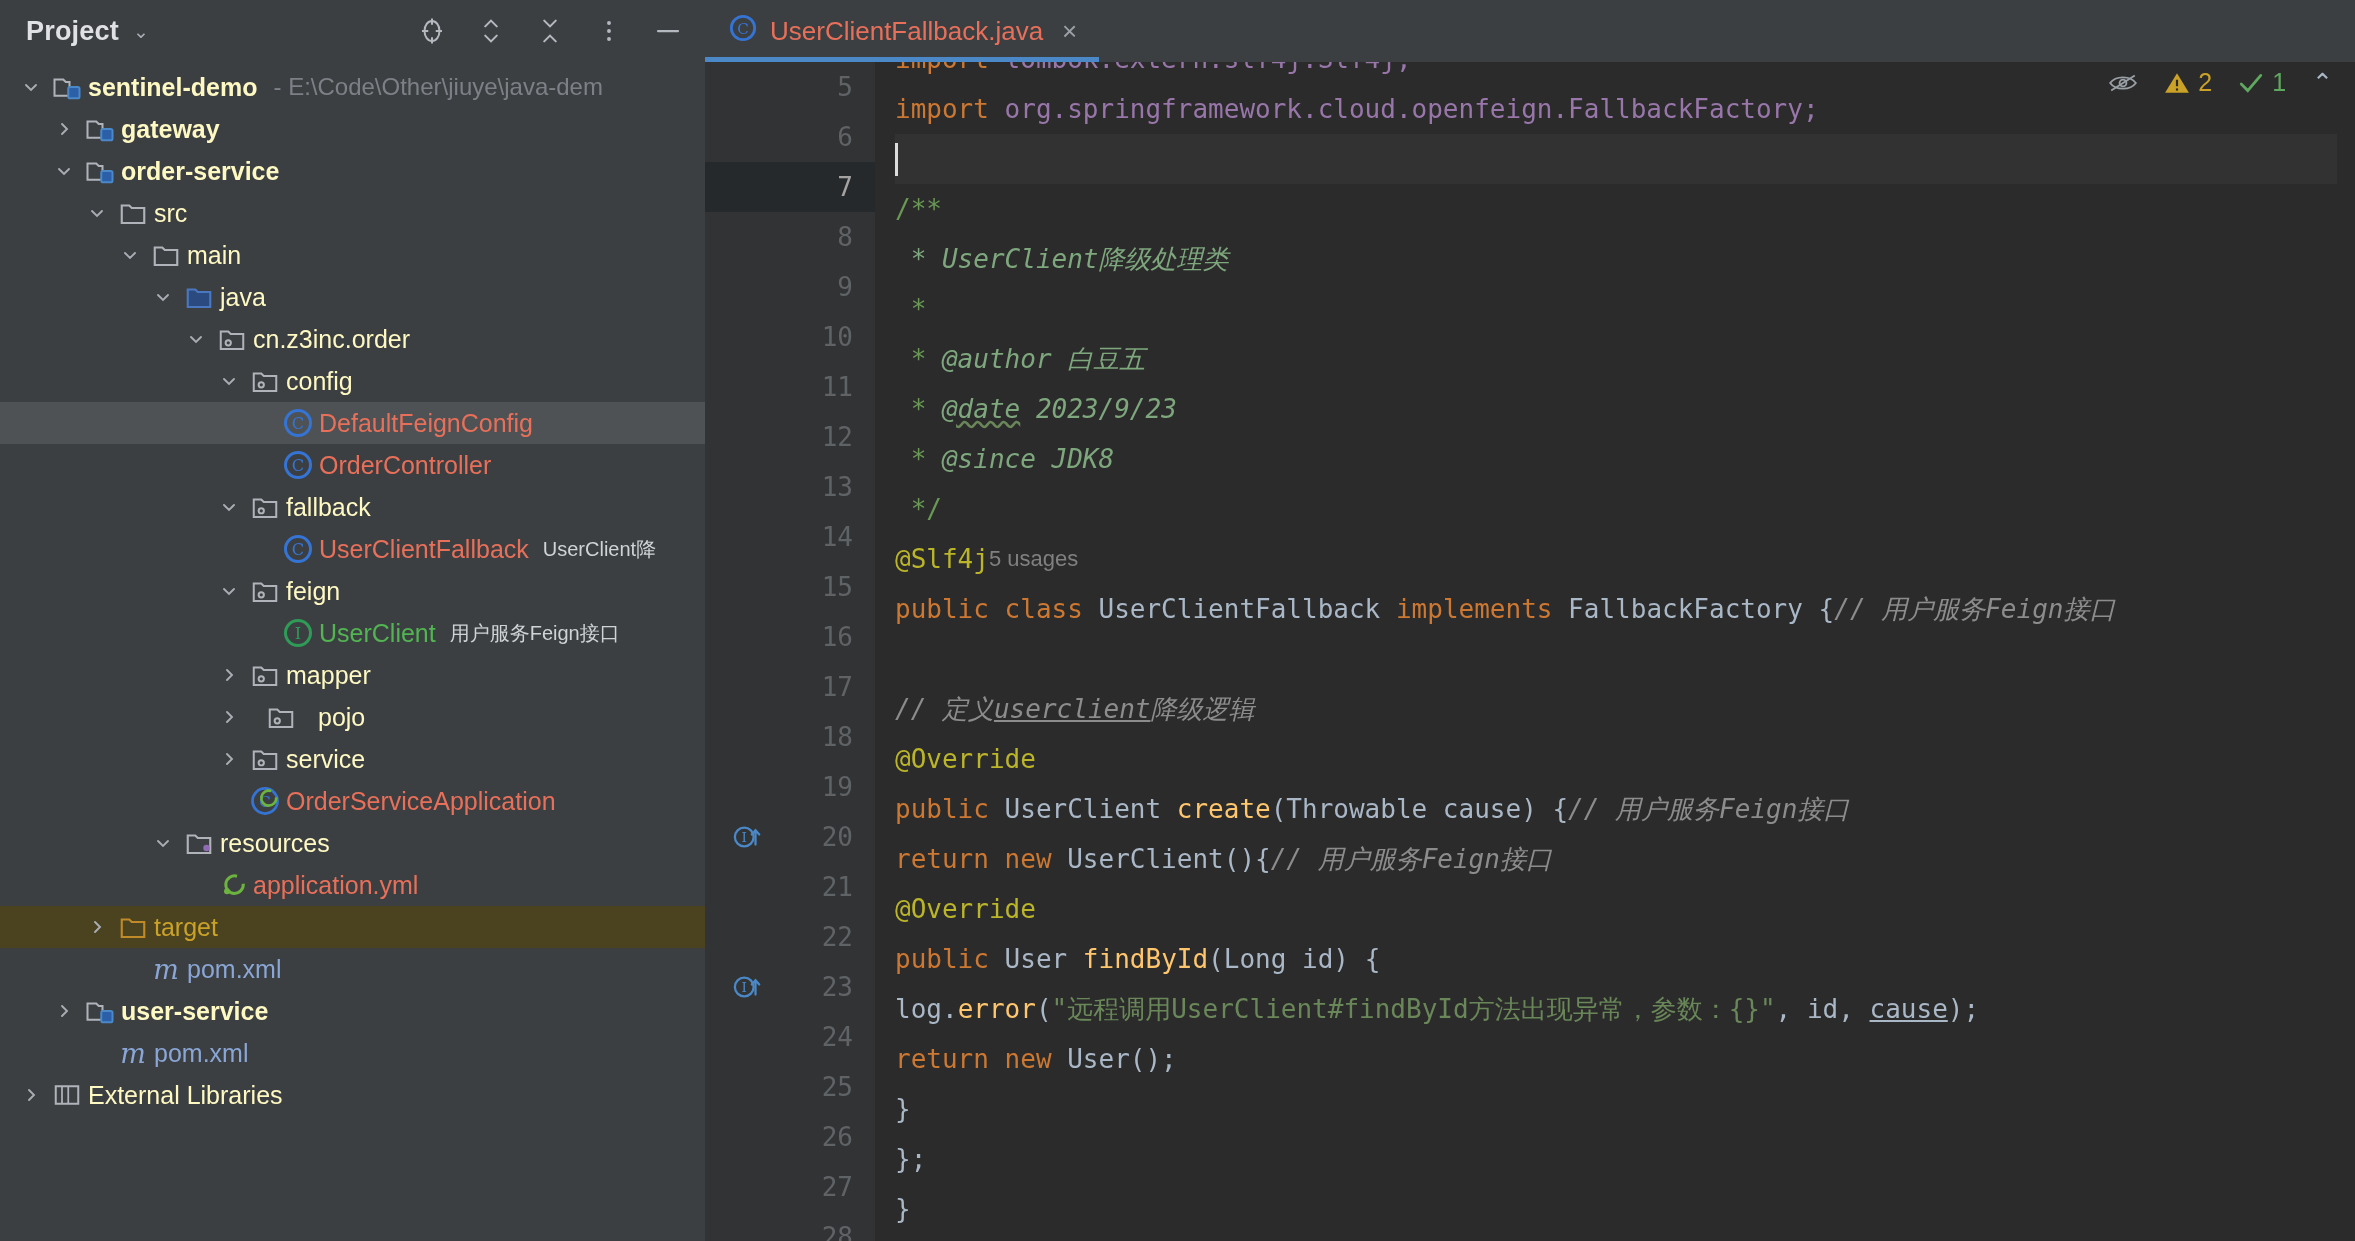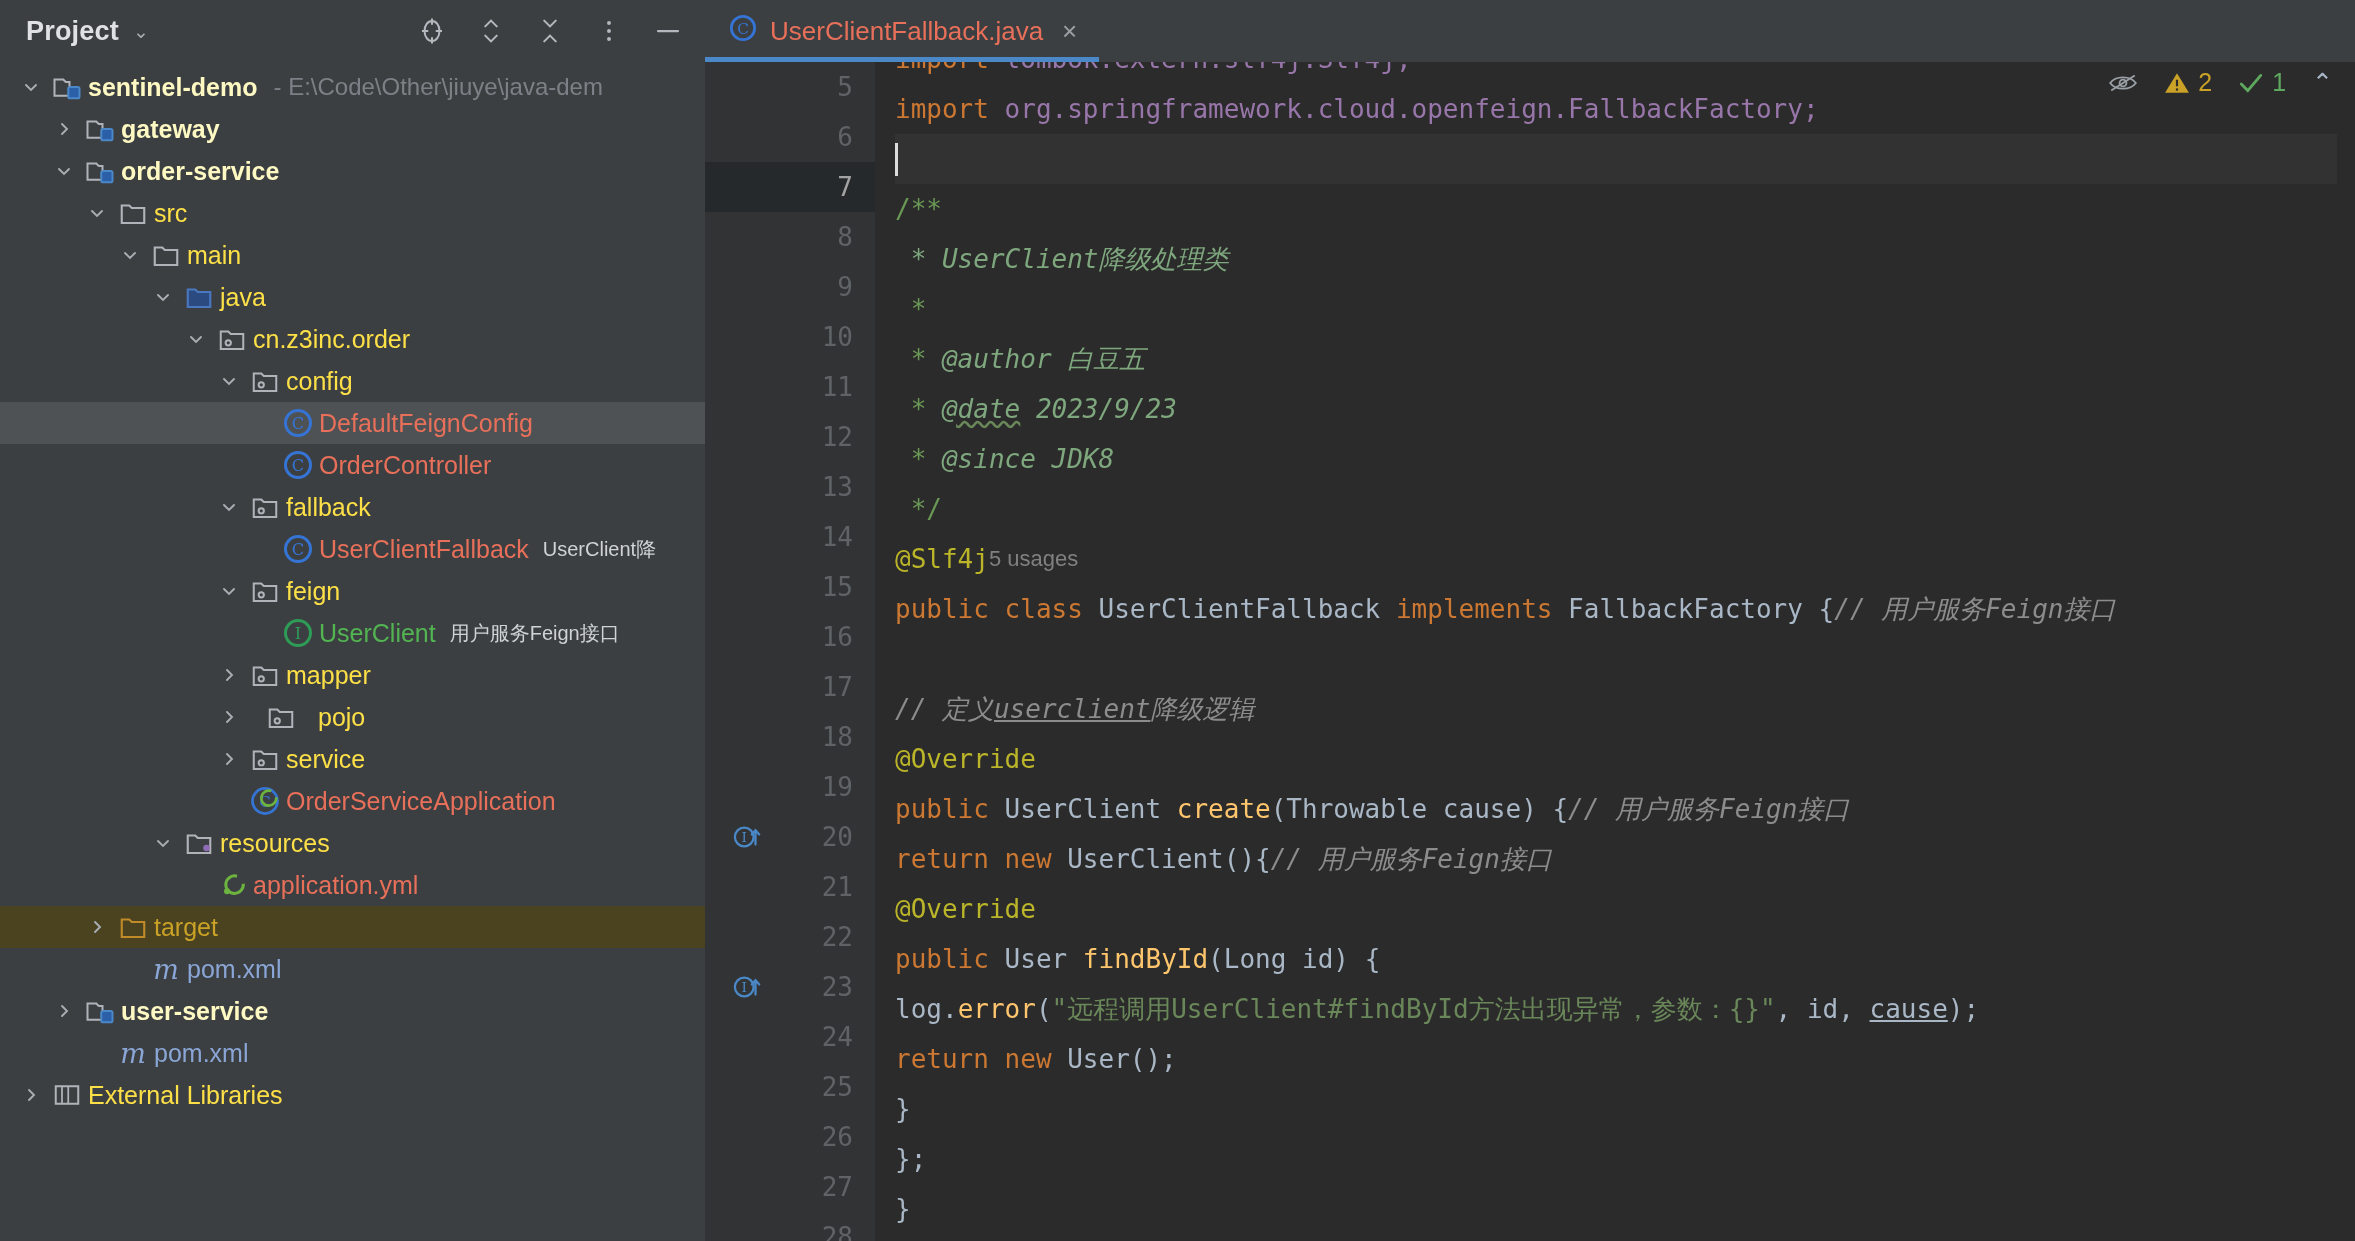--- a/index.html
+++ b/index.html
@@ -43,21 +43,21 @@
   .ico { width:38px; flex:none; display:flex; align-items:center;
          justify-content:center; }
   .ico svg { display:block; }
   .label { margin-left:2px; }
   .label.bold { font-weight:bold; color:#fef9c3; }
   .path-hint { color:#7d8187; margin-left:16px; font-size:24px; }
   .tail-hint { color:#cfd2d6; margin-left:14px; font-size:20px; }
   .lbl-red { color:#e8705a; }
   .lbl-green { color:#52b552; }
   .lbl-yellow { color:#c9a227; }
-  .lbl-plain { color:#fde047; }
+  .lbl-plain { color:#fef9c3; }
   .lbl-blue { color:#8aa6d6; }
   .lbl-white { color:#cfd2d6; }
 
   
   .editor-area {
     flex:1; height:1241px; background:#2b2b2b; display:flex;
     flex-direction:column; position:relative; overflow:hidden;
   }
   .tab-strip { height:62px; background:#3c3f41; display:flex; align-items:stretch;
                flex:none; position:relative; }

